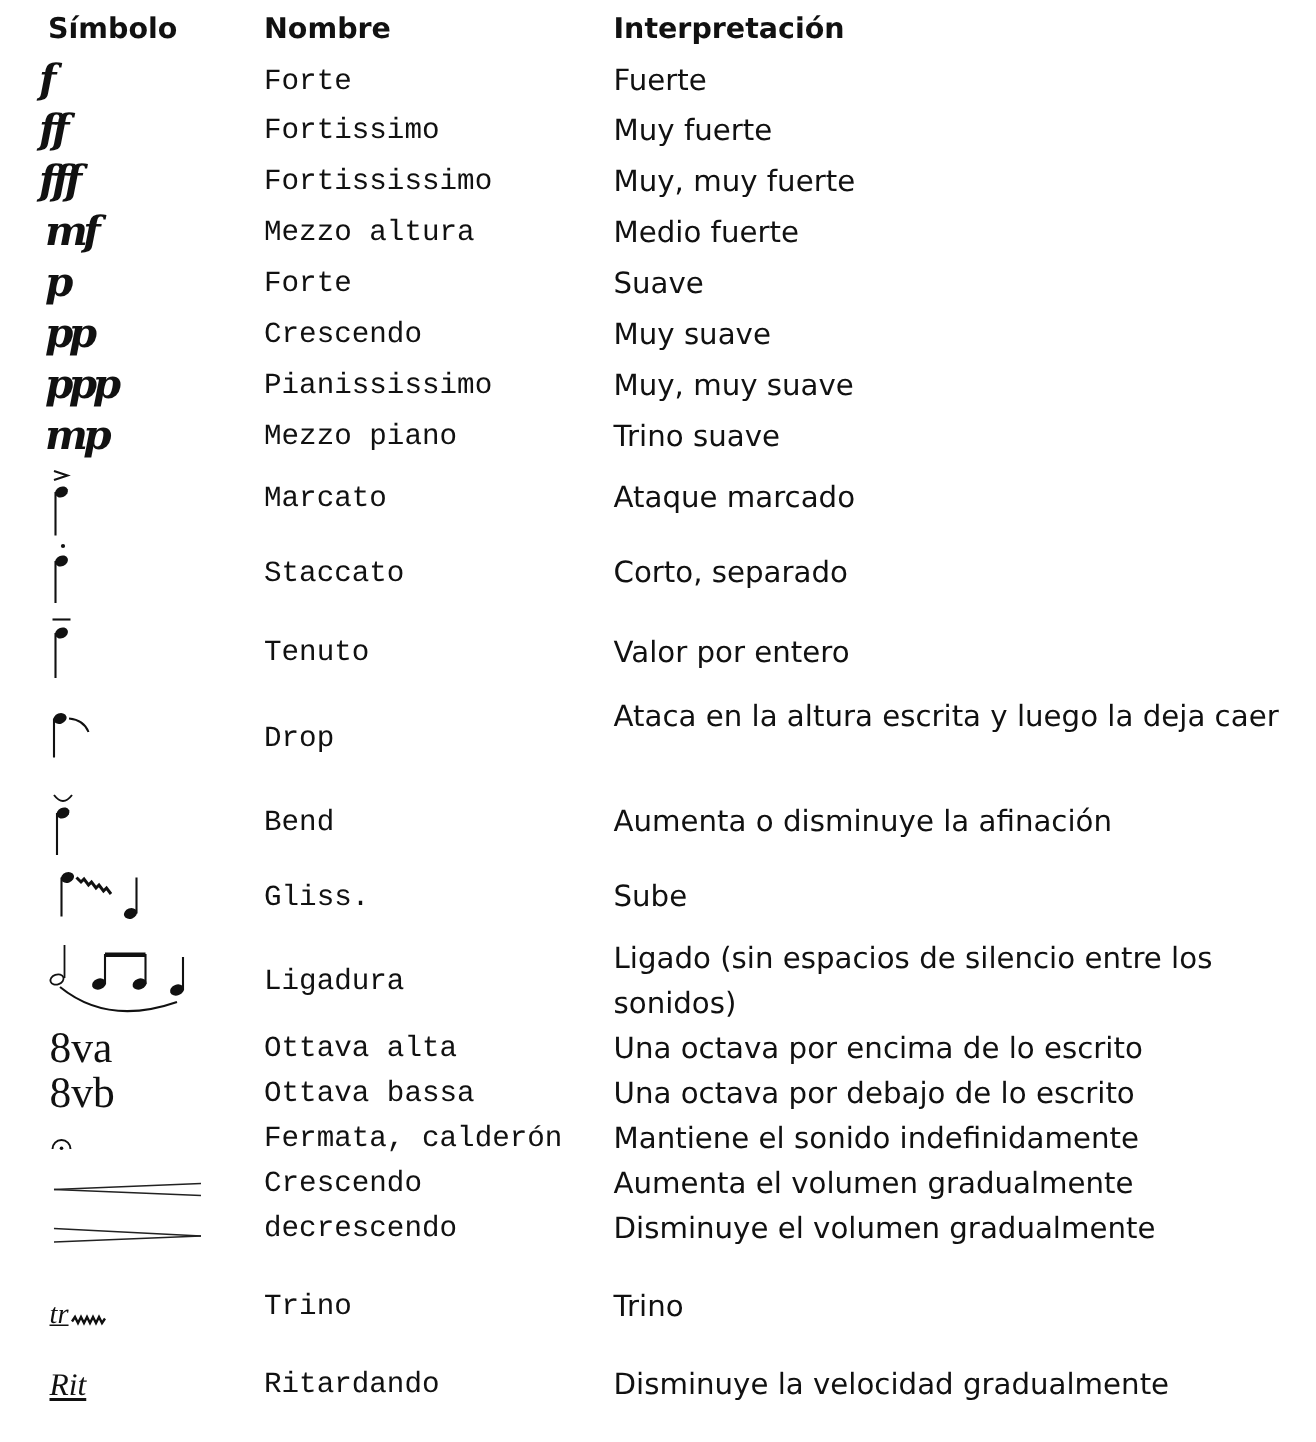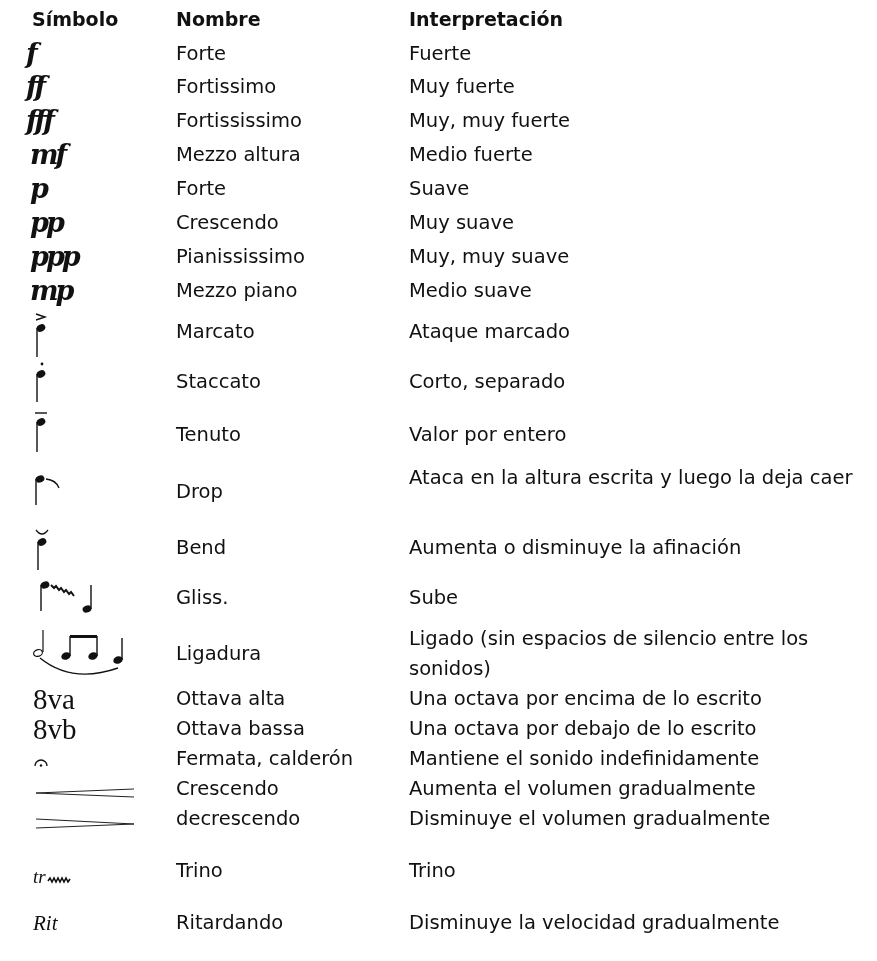--- a/index.html
+++ b/index.html
@@ -2,25 +2,25 @@
 <html><head>
 <meta charset="utf-8">
 <style>
   html, body { margin: 0; padding: 0; background: #ffffff; }
   body { width: 877px; height: 961px; position: relative; overflow: hidden;
          font-family: "DejaVu Sans", sans-serif; color: #111111; }
   .hdr { position: absolute; top: 8px; font-weight: bold; font-size: 19px; }
   .row { position: absolute; left: 0; width: 877px; }
   .sym { position: absolute; left: 26px; }
   .name, .interp { position: absolute; font-size: 19.5px; line-height: 30px; white-space: nowrap; }
-  .name { left: 176px; }
+  .name { left: 176px; font-family: Liberation Mono, monospace; }
   .interp { left: 409px; white-space: normal; width: 460px; }
   .dyn { font-family: "DejaVu Serif", serif; font-style: italic; font-weight: bold; font-size: 27px; letter-spacing: -3px; line-height: 30px; }
   .serifsym { font-family: "Liberation Serif", serif; font-size: 29px; line-height: 30px; }
-  .serifit { font-family: "Liberation Serif", serif; font-style: italic; font-size: 21px; line-height: 30px; }
+  .serifit { font-family: "Liberation Serif", serif; font-style: italic; font-size: 21px; line-height: 30px; text-decoration: underline; }
   svg { display: block; }
 </style>
 </head>
 <body>
 
 <div>
 
   <div class="hdr" style="left:32px">Símbolo</div>
   <div class="hdr" style="left:176px">Nombre</div>
   <div class="hdr" style="left:409px">Interpretación</div>
@@ -56,21 +56,21 @@
     <span class="interp">Muy suave</span>
   </div>
   <div class="row" style="top:242px">
     <span class="sym dyn" style="left:30px">ppp</span>
     <span class="name">Pianississimo</span>
     <span class="interp">Muy, muy suave</span>
   </div>
   <div class="row" style="top:276px">
     <span class="sym dyn" style="left:30px">mp</span>
     <span class="name">Mezzo piano</span>
-    <span class="interp">Medio suave</span>
+    <span class="interp">Trino suave</span>
   </div>
 
   <div class="row" style="top:317px">
     <span class="sym" style="left:30px;top:-6px">
       <svg width="24" height="48" viewBox="0 0 24 48">
         <polyline points="6,3 15,6 6,9" fill="none" stroke="#111" stroke-width="1.4"></polyline>
         <ellipse cx="11" cy="17" rx="4.5" ry="3.5" transform="rotate(-25 11 17)" fill="#111"></ellipse>
         <line x1="7" y1="17" x2="7" y2="46" stroke="#111" stroke-width="1.4"></line>
       </svg>
     </span>

